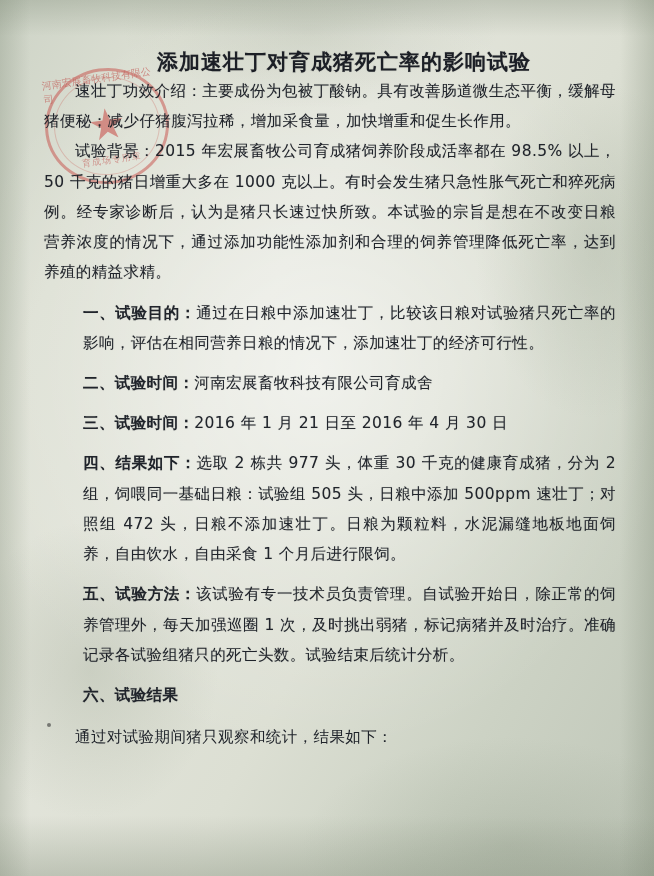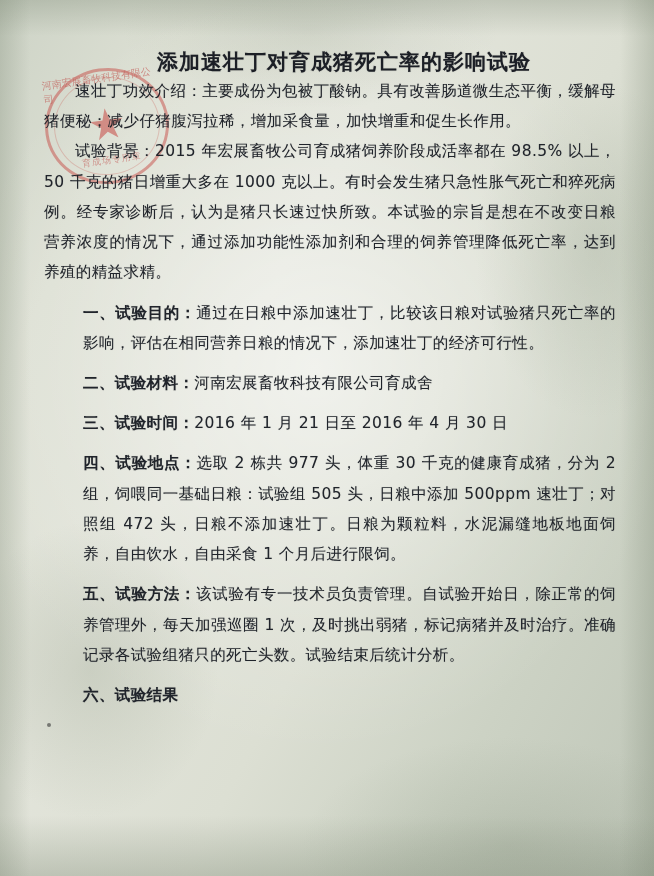--- a/index.html
+++ b/index.html
@@ -175,35 +175,36 @@
     <div class="title">添加速壮丁对育成猪死亡率的影响试验</div>
 
     <div class="para">速壮丁功效介绍：主要成份为包被丁酸钠。具有改善肠道微生态平衡，缓解母猪便秘；减少仔猪腹泻拉稀，增加采食量，加快增重和促生长作用。</div>
     <div class="para">试验背景：2015 年宏展畜牧公司育成猪饲养阶段成活率都在 98.5% 以上，50 千克的猪日增重大多在 1000 克以上。有时会发生猪只急性胀气死亡和猝死病例。经专家诊断后，认为是猪只长速过快所致。本试验的宗旨是想在不改变日粮营养浓度的情况下，通过添加功能性添加剂和合理的饲养管理降低死亡率，达到养殖的精益求精。</div>
 
     <div class="section">
       <span class="lead">一、试验目的：</span><span>通过在日粮中添加速壮丁，比较该日粮对试验猪只死亡率的影响，评估在相同营养日粮的情况下，添加速壮丁的经济可行性。</span>
     </div>
 
     <div class="section">
-      <span class="lead">二、试验材料：</span><span>河南宏展畜牧科技有限公司育成舍</span>
+      <span class="lead">二、试验时间：</span><span>河南宏展畜牧科技有限公司育成舍</span>
     </div>
 
     <div class="section">
       <span class="lead">三、试验时间：</span><span>2016 年 1 月 21 日至 2016 年 4 月 30 日</span>
     </div>
 
     <div class="section">
-      <span class="lead">四、试验地点：</span><span>选取 2 栋共 977 头，体重 30 千克的健康育成猪，分为 2 组，饲喂同一基础日粮：试验组 505 头，日粮中添加 500ppm 速壮丁；对照组 472 头，日粮不添加速壮丁。日粮为颗粒料，水泥漏缝地板地面饲养，自由饮水，自由采食 1 个月后进行限饲。</span>
+      <span class="lead">四、结果如下：</span><span>选取 2 栋共 977 头，体重 30 千克的健康育成猪，分为 2 组，饲喂同一基础日粮：试验组 505 头，日粮中添加 500ppm 速壮丁；对照组 472 头，日粮不添加速壮丁。日粮为颗粒料，水泥漏缝地板地面饲养，自由饮水，自由采食 1 个月后进行限饲。</span>
     </div>
 
     <div class="section">
       <span class="lead">五、试验方法：</span><span>该试验有专一技术员负责管理。自试验开始日，除正常的饲养管理外，每天加强巡圈 1 次，及时挑出弱猪，标记病猪并及时治疗。准确记录各试验组猪只的死亡头数。试验结束后统计分析。</span>
     </div>
 
     <div class="section">
       <span class="lead">六、试验结果</span><span></span>
     </div>
 
+    <div class="tail">通过对试验期间猪只观察和统计，结果如下：</div>
   </div>
 
   <div class="dot"></div>
 </div>
 
 </body></html>

